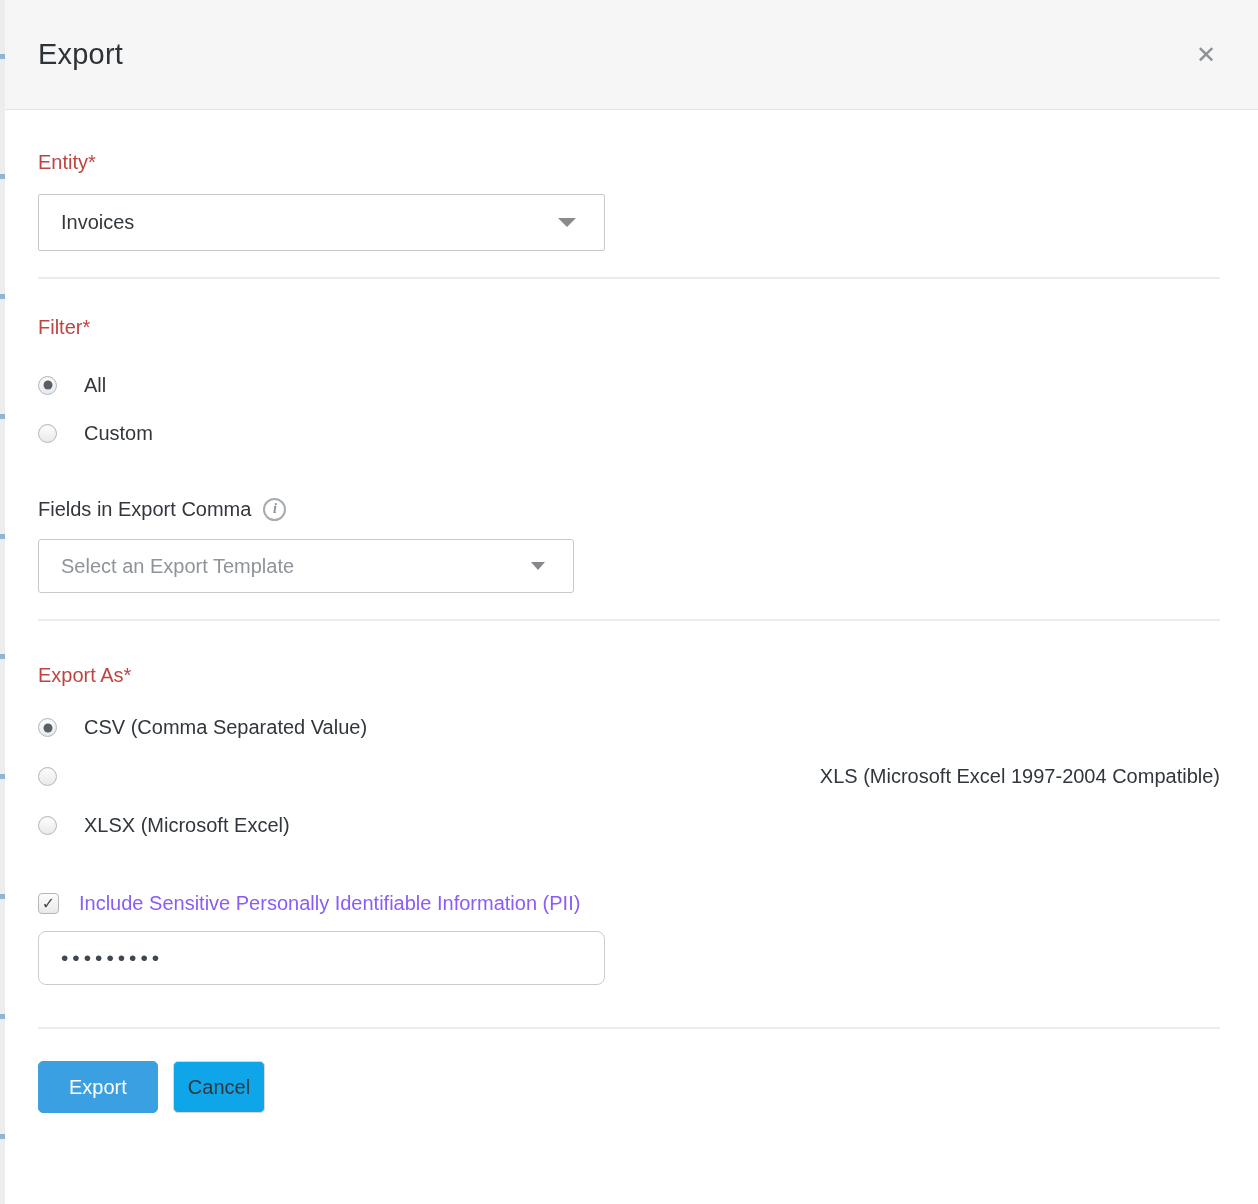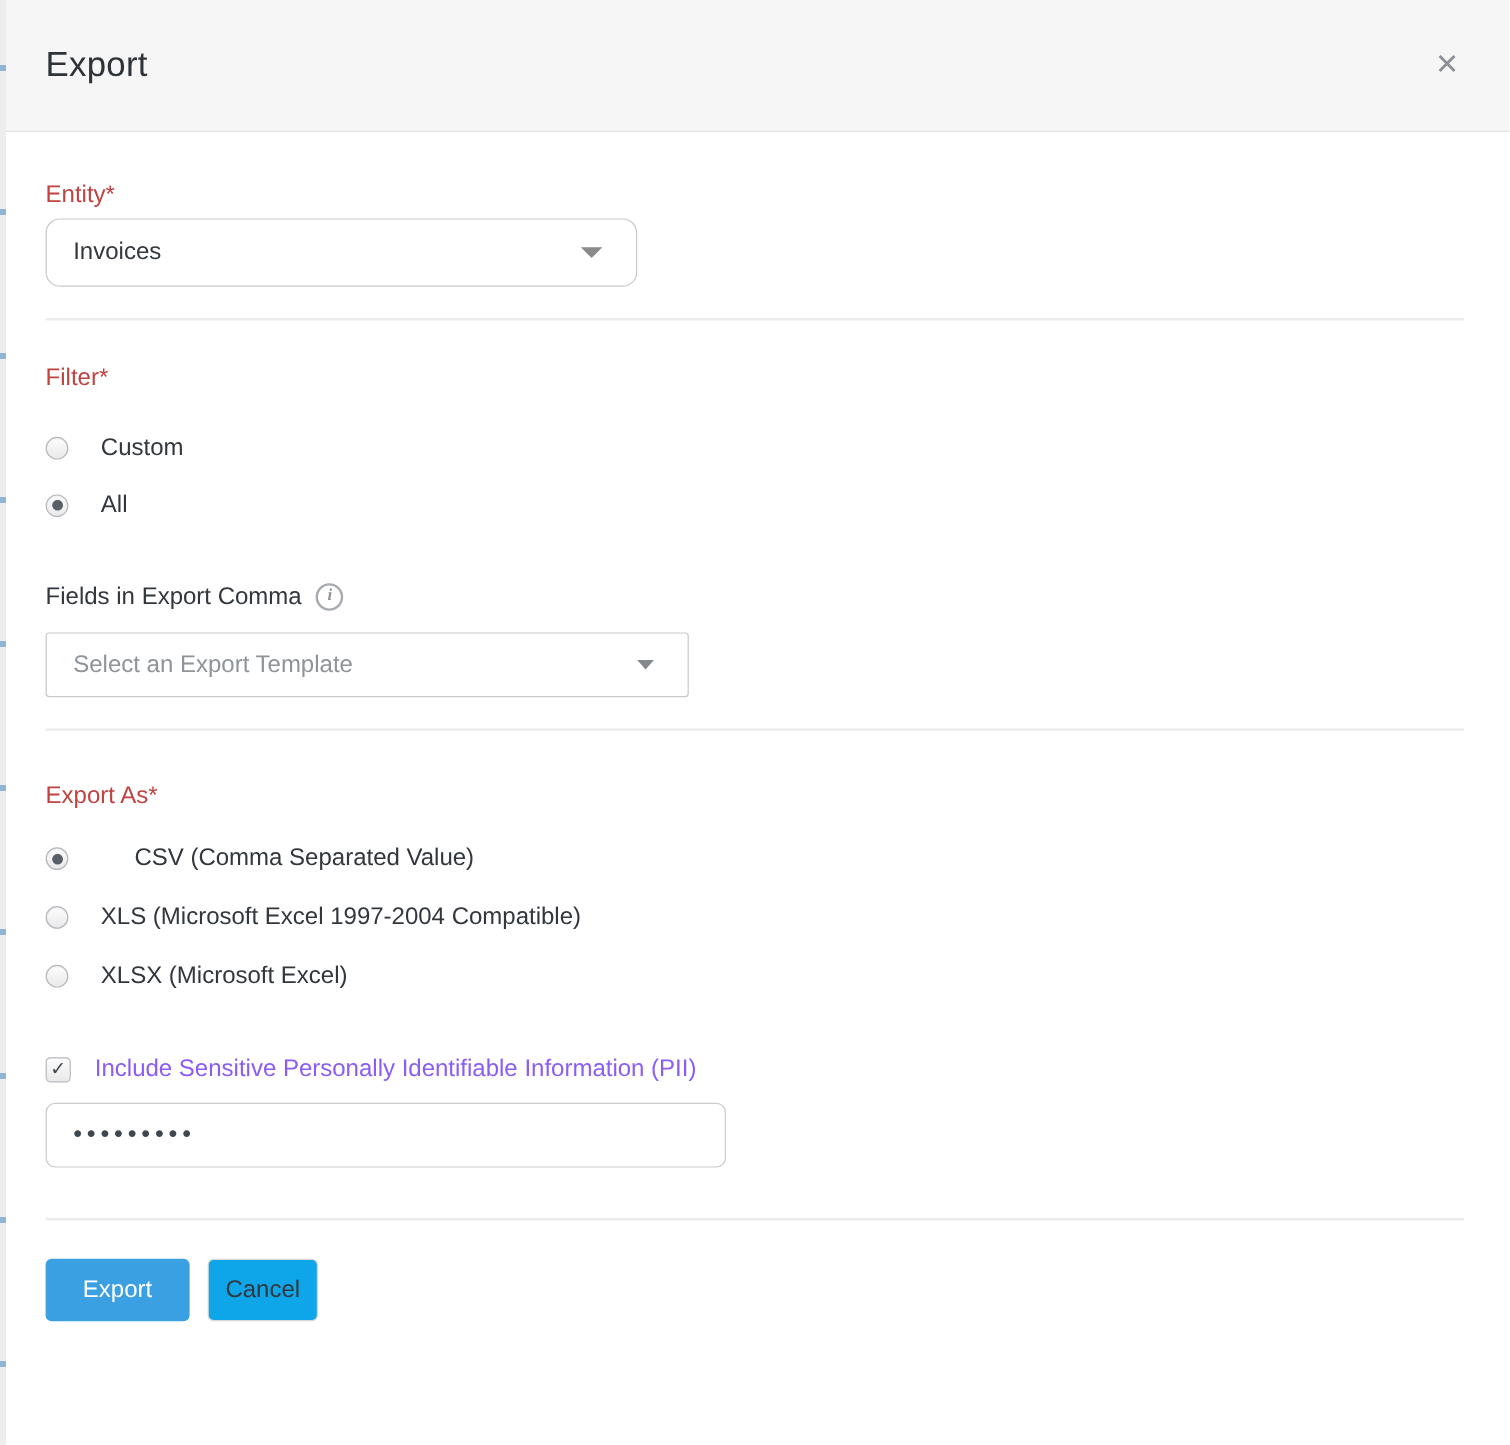--- a/index.html
+++ b/index.html
@@ -38,22 +38,22 @@
 
   .dlg-body { padding: 0 38px; }
 
   .field-label { font-size: 20px; line-height: 28px; color: #32373d; }
   .field-label.required { color: #bf4341; }
 
   .divider { height: 2px; background: #ebebeb; margin-top: 26px; }
 
   
   .selectbox {
-    margin-top: 6px; height: 57px; width: 493px;
-    border: 1px solid #c9c9c9; border-radius: 12px; background: #fff;
+    margin-top: 18px; height: 57px; width: 567px;
+    border: 1px solid #c9c9c9; border-radius: 2px; background: #fff;
     display: flex; align-items: center; justify-content: space-between;
     padding: 0 28px 0 22px; cursor: pointer;
   }
   .selectbox .sel-text { font-size: 20px; color: #33383d; }
   .selectbox .caret {
     width: 0; height: 0;
     border-left: 9px solid transparent; border-right: 9px solid transparent;
     border-top: 9px solid #8a8a8a;
   }
   .selectbox.template { width: 536px; height: 54px; margin-top: 16px; border-radius: 3px; }
@@ -148,47 +148,47 @@
     <div class="selectbox">
       <span class="sel-text">Invoices</span>
       <span class="caret"></span>
     </div>
 
     <div class="divider"></div>
 
     <div class="field-label required mt-34">Filter*</div>
     <div class="radio-group">
       <div class="radio-row">
+        <span class="radio selected"></span>
+        <span class="radio-label">All</span>
+      </div>
+      <div class="radio-row">
         <span class="radio"></span>
         <span class="radio-label">Custom</span>
-      </div>
-      <div class="radio-row">
-        <span class="radio selected"></span>
-        <span class="radio-label">All</span>
       </div>
     </div>
 
     <div class="label-row mt-38">
       <span class="field-label">Fields in Export Comma</span>
       <span class="info-icon">i</span>
     </div>
     <div class="selectbox template">
       <span class="sel-text">Select an Export Template</span>
       <span class="caret"></span>
     </div>
 
     <div class="divider"></div>
 
     <div class="field-label required mt-40">Export As*</div>
     <div class="radio-group" style="margin-top:14px;">
-      <div class="radio-row" style="height:49px;gap:28px;">
+      <div class="radio-row" style="height:49px;">
         <span class="radio selected"></span>
         <span class="radio-label">CSV (Comma Separated Value)</span>
       </div>
-      <div class="radio-row" style="height:49px;">
+      <div class="radio-row" style="height:49px;justify-content:space-between;">
         <span class="radio"></span>
         <span class="radio-label">XLS (Microsoft Excel 1997-2004 Compatible)</span>
       </div>
       <div class="radio-row" style="height:49px;">
         <span class="radio"></span>
         <span class="radio-label">XLSX (Microsoft Excel)</span>
       </div>
     </div>
 
     <div class="check-row">

